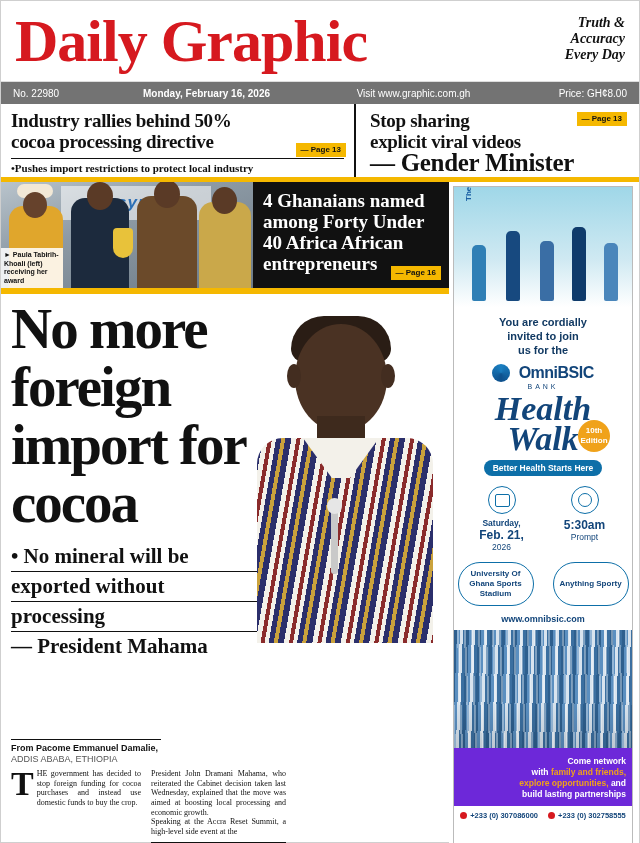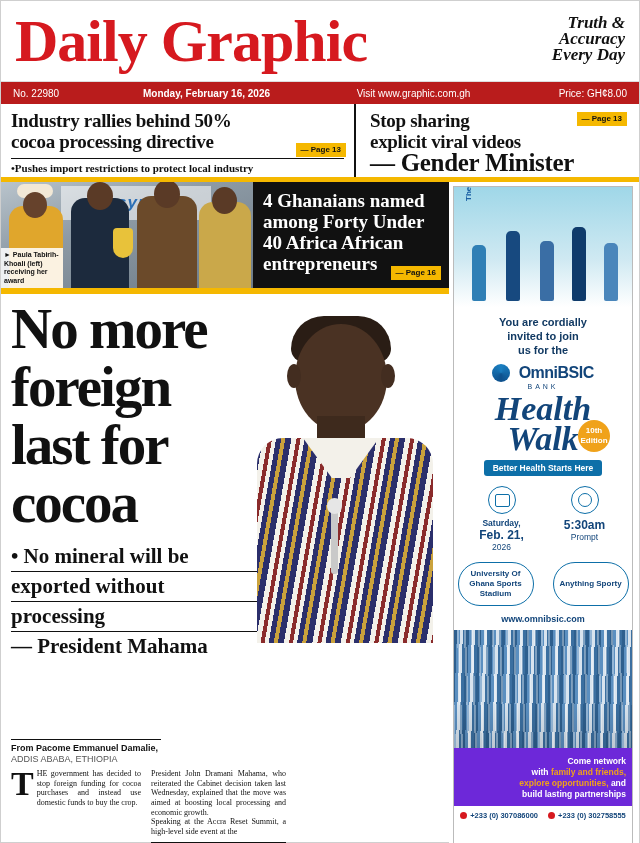--- a/index.html
+++ b/index.html
@@ -42,29 +42,29 @@
   }
   .masthead-slogan {
     position: absolute;
     right: 14px;
     top: 14px;
     width: 130px;
     text-align: right;
     font-family: "Liberation Serif", serif;
     font-weight: bold;
     font-style: italic;
-    font-size: 17px;
+    font-size: 14px;
     line-height: 16px;
     color: #111;
   }
 
   
   .infobar {
     height: 22px;
-    background: #b91c1c;
+    background: #737373;
     color: #ffffff;
     display: flex;
     align-items: center;
     font-size: 10px;
     padding: 0 12px;
     box-sizing: border-box;
   }
   .infobar .issue { width: 90px; }
   .infobar .date { flex: 1; text-align: center; font-weight: bold; }
   .infobar .web { flex: 1; text-align: center; }
@@ -479,21 +479,21 @@
     text-align: center;
   }
   .ad-tag {
     margin: 6px auto 0 auto;
     width: 118px;
     background: #0d6fa8;
     color: #fff;
     font-size: 8.5px;
     text-align: center;
     padding: 3px 0;
-    border-radius: 3px;
+    border-radius: 8px;
     font-weight: bold;
   }
   .ad-details {
     display: flex;
     margin-top: 10px;
     padding: 0 6px;
   }
   .ad-det {
     flex: 1;
     text-align: center;
@@ -666,21 +666,21 @@
             <span>entrepreneurs</span>
           </h3>
           <div class="pagebox" style="position:absolute; right:8px; bottom:8px;">— Page 16</div>
         </div>
       </div>
 
       <div class="headline-block">
         <h1 class="main-headline">
           <span>No more</span><br>
           <span>foreign</span><br>
-          <span>last for</span><br>
+          <span>import for</span><br>
           <span>cocoa</span>
         </h1>
         <div class="kicker">
           <div class="rule">• No mineral will be</div>
           <div class="rule">exported without</div>
           <div class="rule">processing</div>
           <div>— President Mahama</div>
         </div>
       </div>
 

